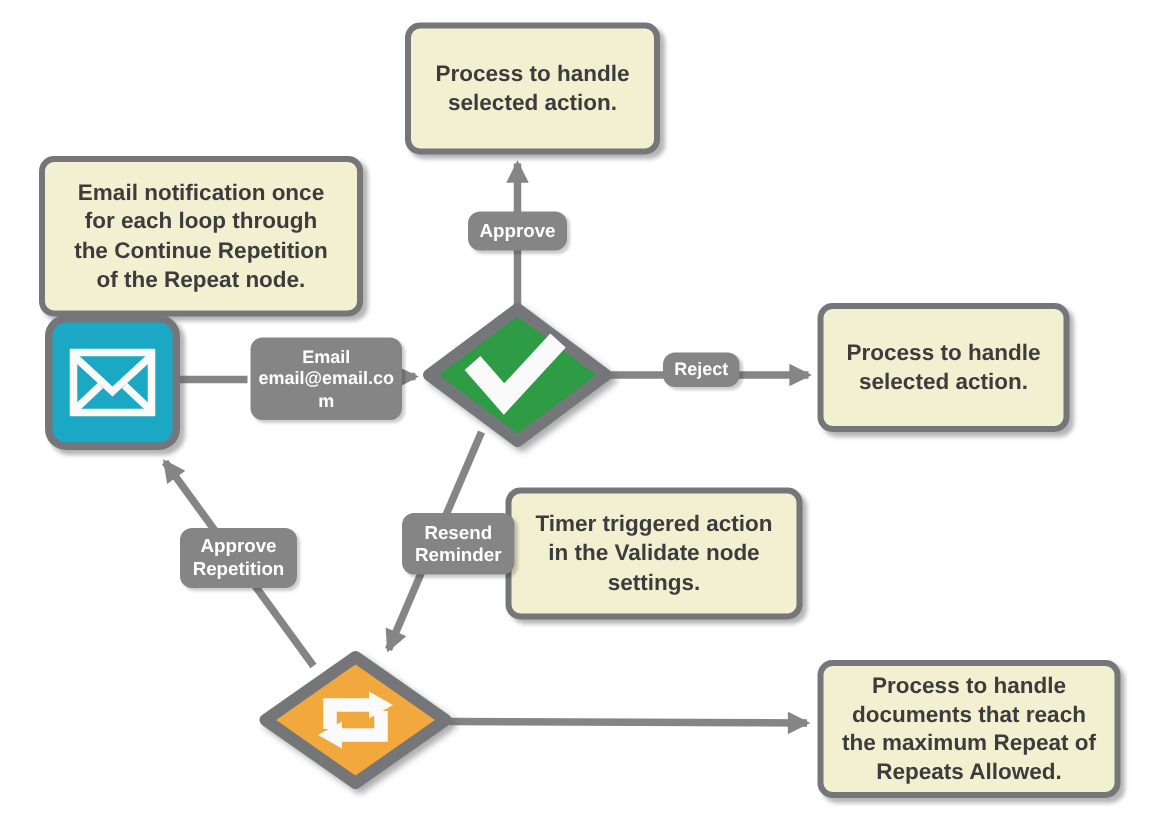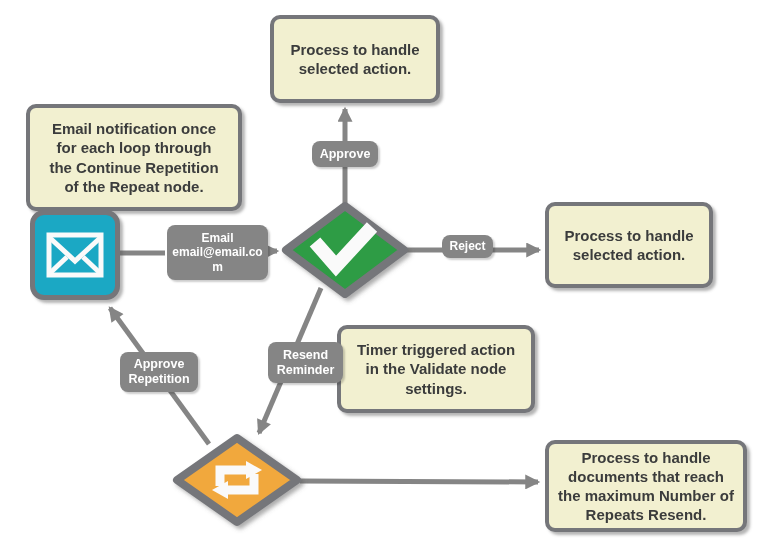--- a/index.html
+++ b/index.html
@@ -85,21 +85,21 @@
   </svg>
 
   <div class="note" id="top-box">Process to handle selected action.</div>
 
   <div class="note" id="left-note">Email notification once for each loop through the Continue Repetition of the Repeat node.</div>
 
   <div class="note" id="right-box">Process to handle selected action.</div>
 
   <div class="note" id="timer-note">Timer triggered action in the Validate node settings.</div>
 
-  <div class="note" id="end-box">Process to handle documents that reach the maximum Number of Repeats Resend.</div>
+  <div class="note" id="end-box">Process to handle documents that reach the maximum Repeat of Repeats Allowed.</div>
 
   <div class="email-node">
     <svg width="58" height="46" viewBox="0 0 58 46">
       <rect x="3" y="3" width="52" height="40" fill="none" stroke="var(--icon-white)" stroke-width="5"></rect>
       <path d="M4,6 L29,29 L54,6" fill="none" stroke="var(--icon-white)" stroke-width="5"></path>
       <path d="M4,41 L21,25" fill="none" stroke="var(--icon-white)" stroke-width="5"></path>
       <path d="M54,41 L37,25" fill="none" stroke="var(--icon-white)" stroke-width="5"></path>
     </svg>
   </div>
 

